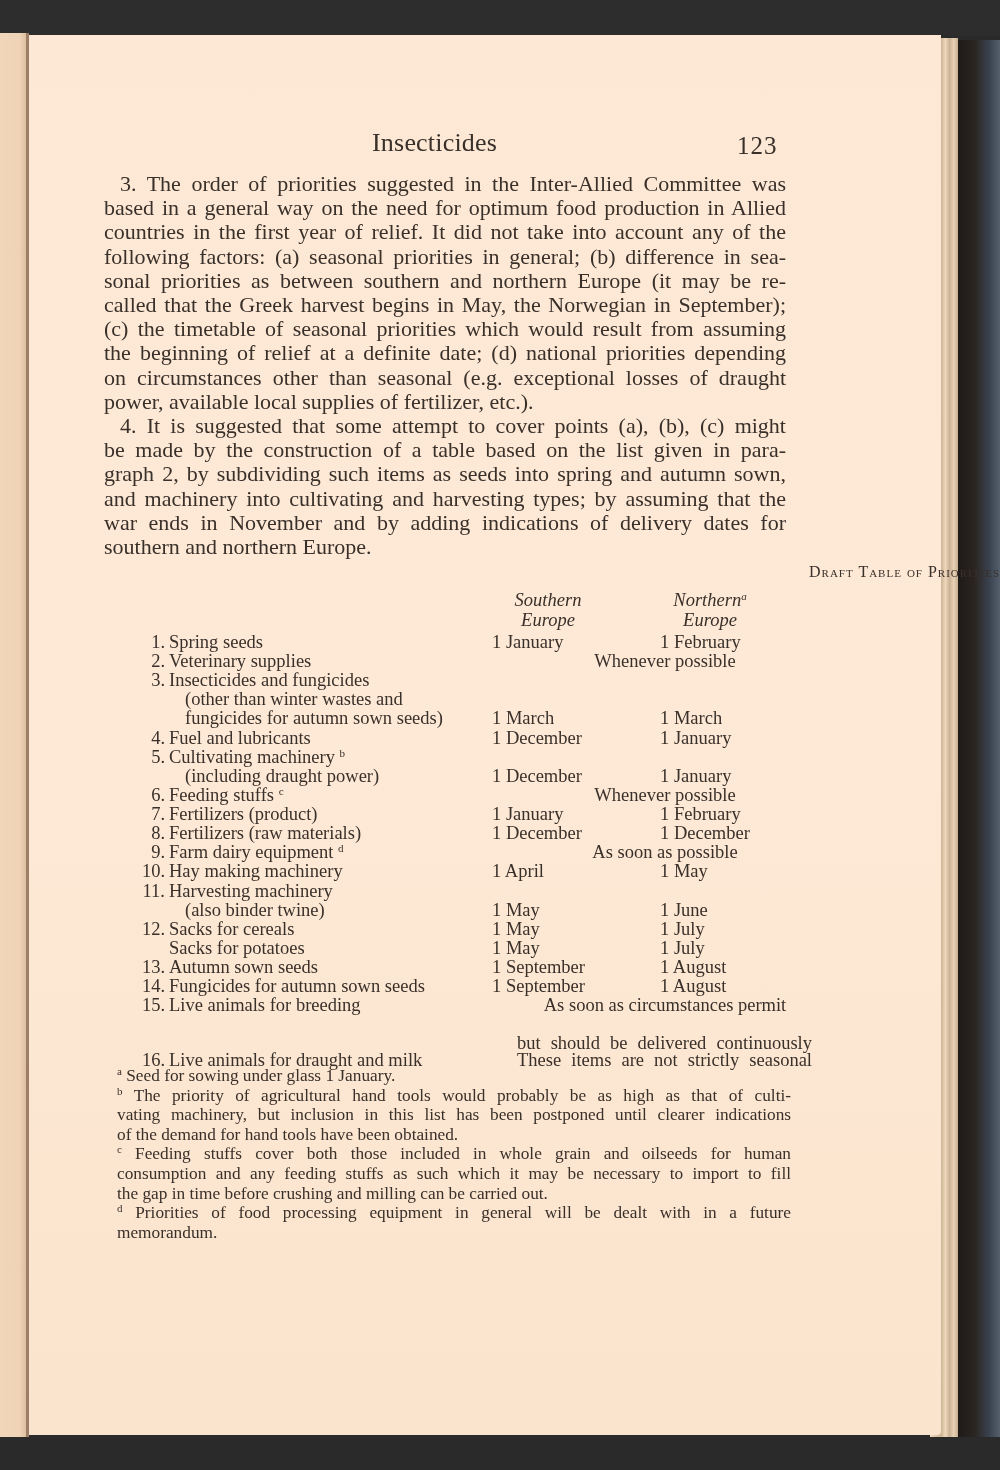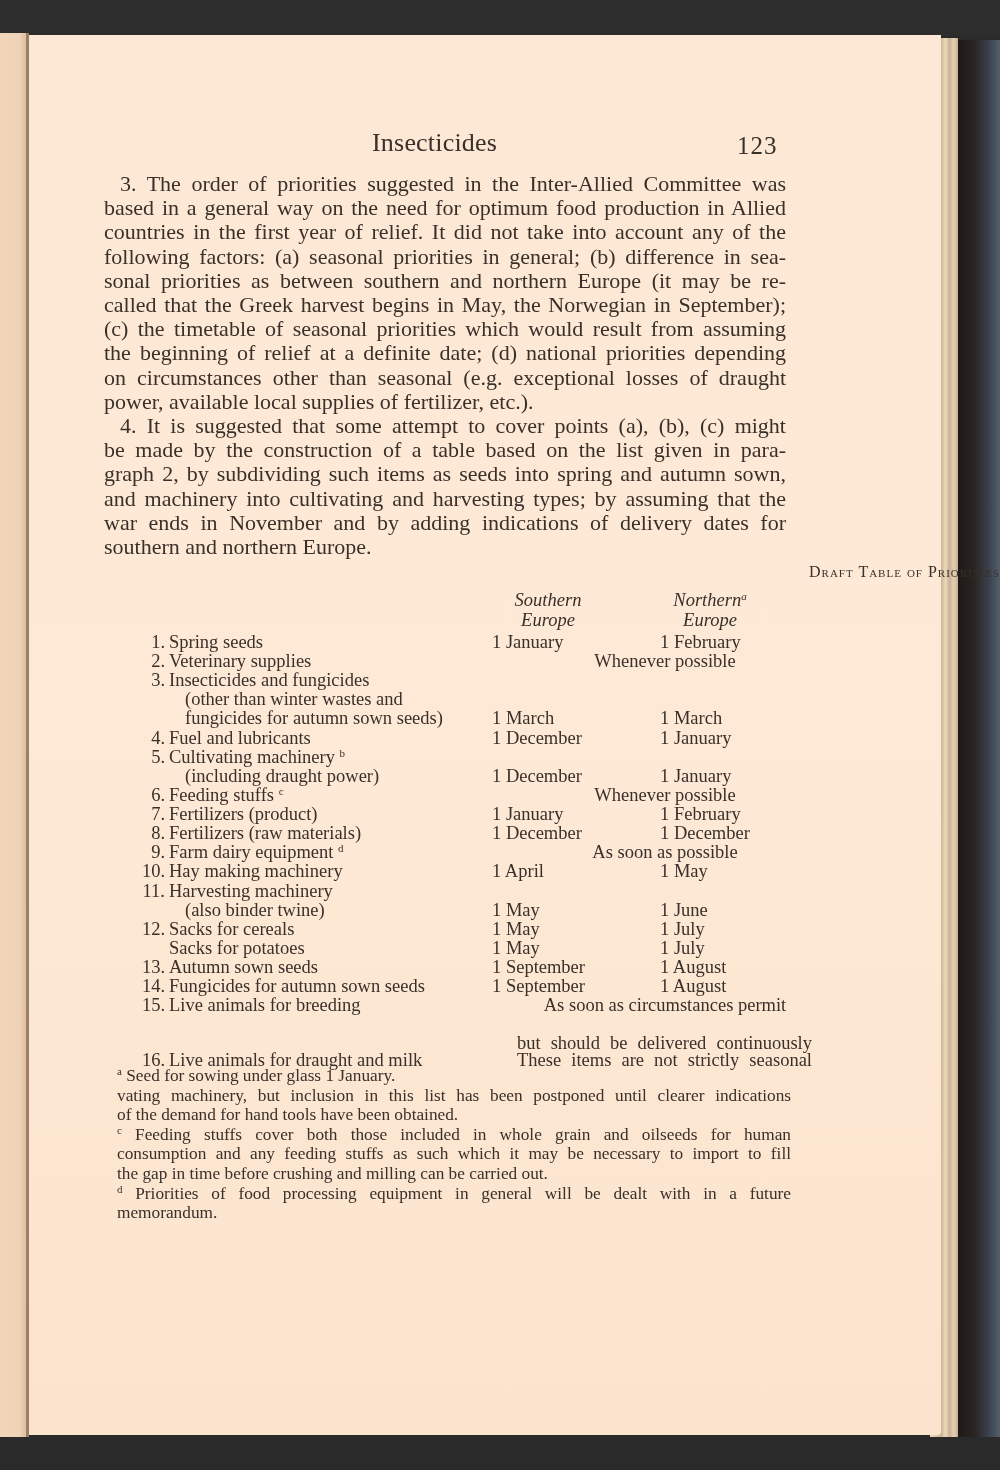--- a/index.html
+++ b/index.html
@@ -216,20 +216,21 @@
       <span class="lab indent"><span></span></span>
       <span class="span wide">but should be delivered continuously</span>
     </div>
   </div>
 
 <div class="footnotes" id="footnotes">
     <div>
       <span class="fn-line last"><sup>a</sup> <span>Seed for sowing under glass 1 January.</span></span>
     </div>
     <div>
+      <span class="fn-line"><sup>b</sup> <span>The priority of agricultural hand tools would probably be as high as that of culti-</span></span>
       <span class="fn-line"><span>vating machinery, but inclusion in this list has been postponed until clearer indications</span></span>
       <span class="fn-line last"><span>of the demand for hand tools have been obtained.</span></span>
     </div>
     <div>
       <span class="fn-line"><sup>c</sup> <span>Feeding stuffs cover both those included in whole grain and oilseeds for human</span></span>
       <span class="fn-line"><span>consumption and any feeding stuffs as such which it may be necessary to import to fill</span></span>
       <span class="fn-line last"><span>the gap in time before crushing and milling can be carried out.</span></span>
     </div>
     <div>
       <span class="fn-line"><sup>d</sup> <span>Priorities of food processing equipment in general will be dealt with in a future</span></span>

